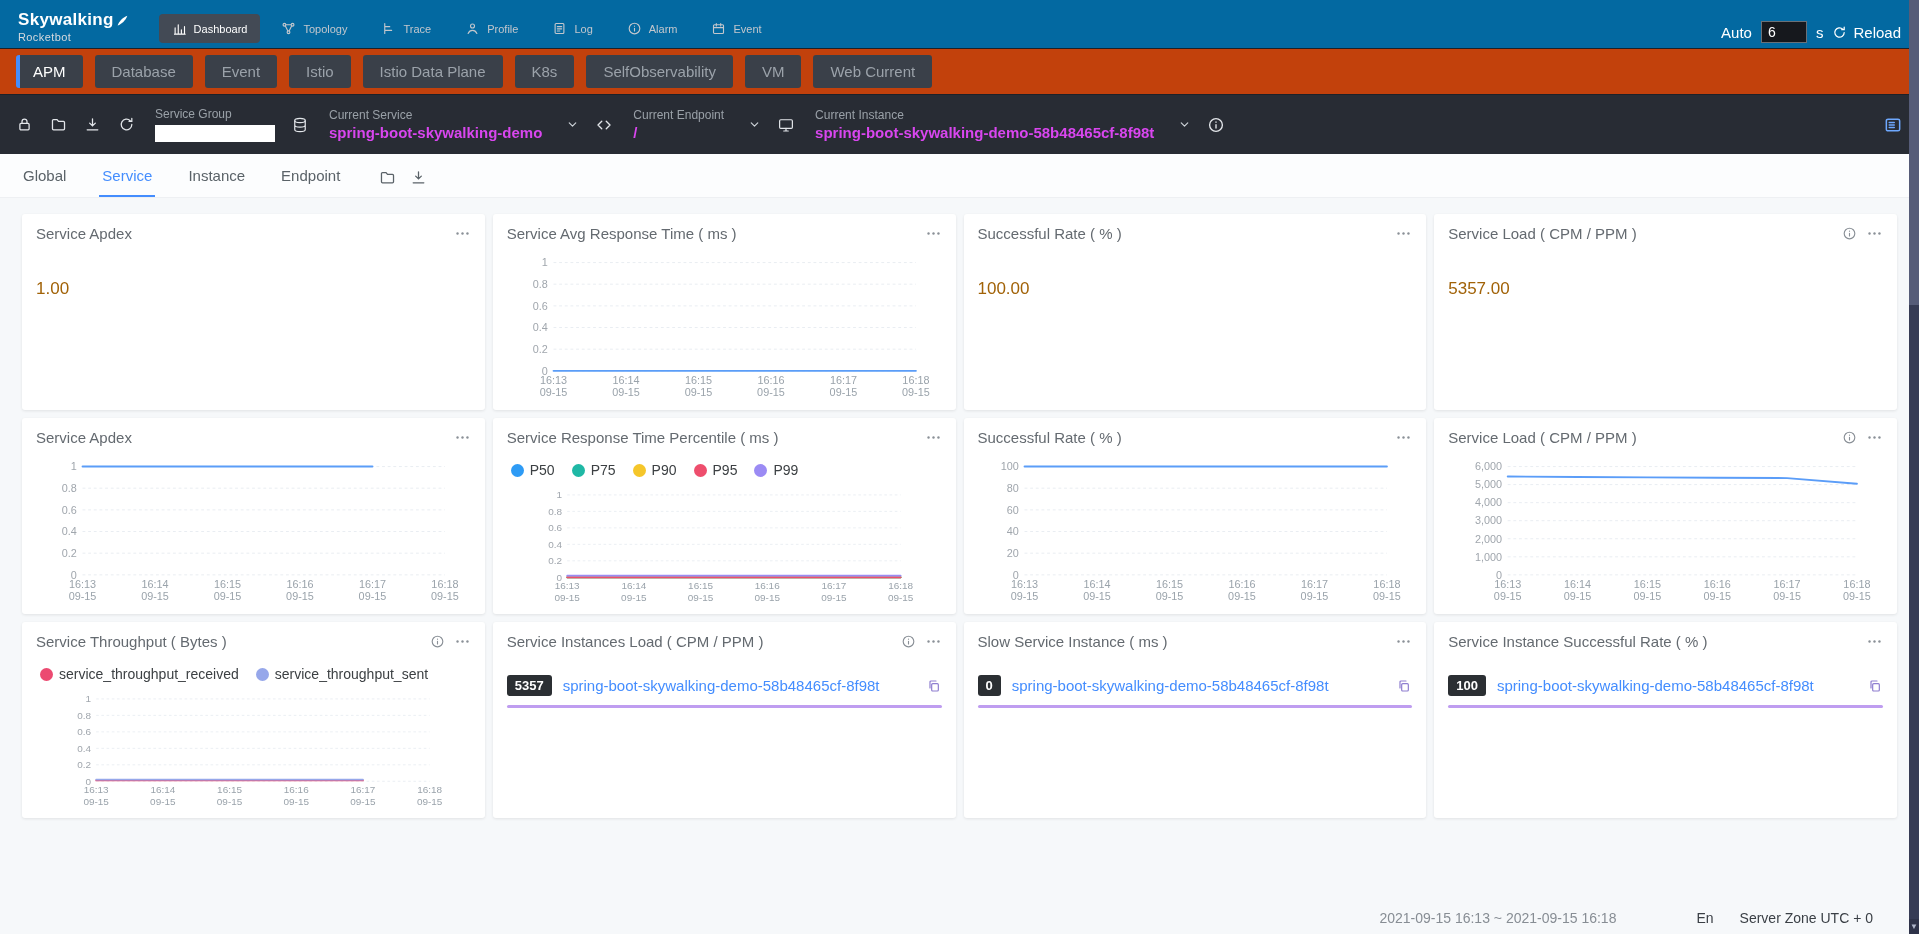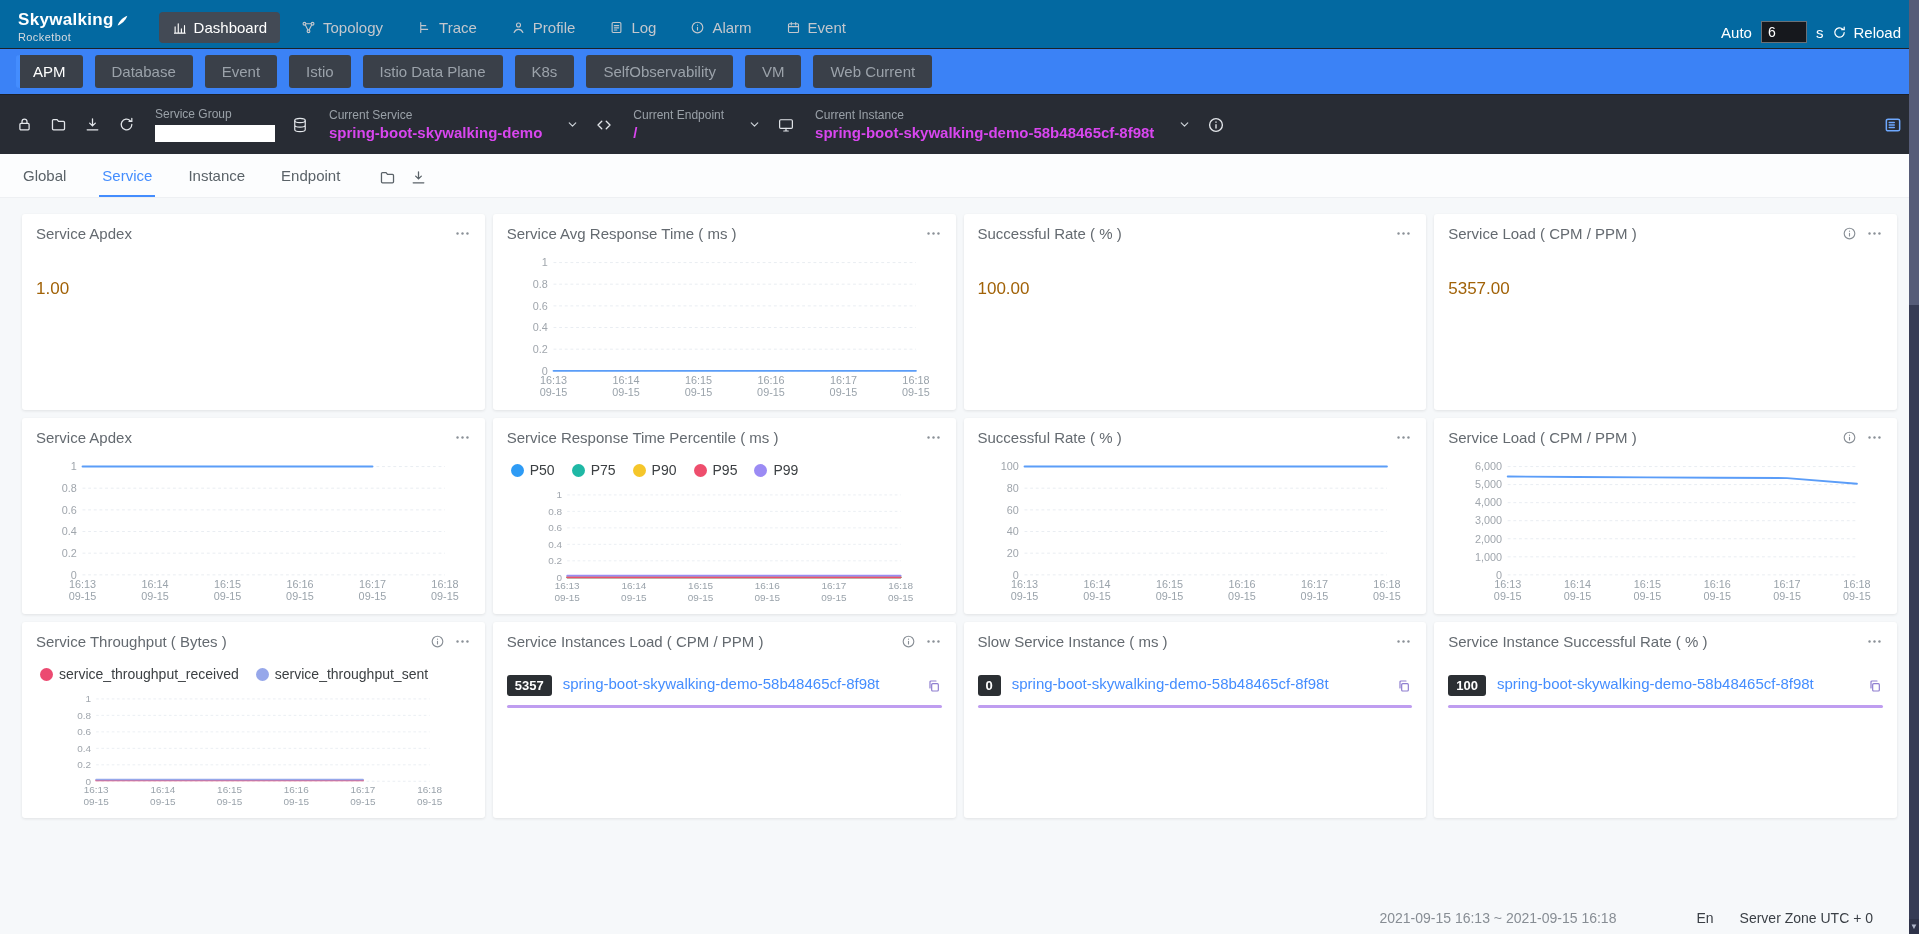--- a/index.html
+++ b/index.html
@@ -7,28 +7,28 @@
   body { font-family:"Liberation Sans", sans-serif; background:#f6f8fa; position:relative; }
   .ic { display:inline-flex; align-items:center; justify-content:center; line-height:0; }
 
   
   .topnav { height:48px; background:#0369a1; display:flex; align-items:flex-end; padding:5px 18px; color:#fff; }
   .logo { display:flex; flex-direction:column; margin-right:30px; position:relative; }
   .logo-row { display:flex; align-items:center; gap:2px; }
   .logo-title { font-size:17px; font-weight:bold; letter-spacing:.3px; }
   .logo-sub { font-size:11px; color:#d7dade; margin-top:1px; letter-spacing:.4px; }
   .nav-items { display:flex; align-items:center; gap:8px; }
-  .nav-item { display:flex; align-items:center; gap:7px; color:#c3c7cd; font-size:15px; padding:7px 13px; border-radius:4px; cursor:pointer; }
+  .nav-item { display:flex; align-items:center; gap:7px; color:#c3c7cd; font-size:11px; padding:7px 13px; border-radius:4px; cursor:pointer; }
   .nav-item.active { background:#434a55; color:#fff; }
   .nav-right { margin-left:auto; display:flex; align-items:center; gap:9px; font-size:15px; color:#fff; }
   .auto-input { width:46px; height:22px; background:#16181d; border:1px solid #6b7077; color:#fff; font-size:14px; padding:0 6px; font-family:"Liberation Sans",sans-serif; }
   .reload-btn { display:flex; align-items:center; gap:6px; cursor:pointer; }
 
   
-  .dash-tabs { height:46px; background:#3b82f6; border-top:1px solid #1d2128; display:flex; align-items:center; padding:0 16px; gap:12px; }
+  .dash-tabs { height:46px; background:#c2410c; border-top:1px solid #1d2128; display:flex; align-items:center; padding:0 16px; gap:12px; }
   .dash-tab { background:#3a4049; color:#9ba2aa; font-size:15px; padding:8px 17px; border:none; border-radius:3px; cursor:pointer; font-family:"Liberation Sans",sans-serif; }
   .dash-tab.active { color:#fff; border-left:4px solid #448dfe; padding-left:13px; }
 
   
   .toolbar { height:60px; background:#282c34; border-top:1px solid #1d2128; display:flex; align-items:center; padding:0 16px; gap:16px; color:#e3e6ea; }
   .tool-icons { display:flex; align-items:center; gap:17px; margin-right:4px; }
   .tool-icons .ic { cursor:pointer; color:#e3e6ea; }
   .tool-field { display:flex; flex-direction:column; }
   .tf-label { font-size:12px; color:#9aa1a8; margin-bottom:4px; }
   .tf-input { width:120px; height:17px; background:#fff; border:none; display:block; font-family:"Liberation Sans",sans-serif; font-size:13px; padding:0 4px; }
@@ -54,21 +54,21 @@
   .card-title { font-size:15px; font-weight:400; color:#646a70; }
   .card-tools { display:flex; align-items:center; gap:9px; color:#8a9097; }
   .card-tools .ic { cursor:pointer; }
   .metric { font-size:17px; color:#a16207; font-weight:500; margin-top:24px; }
   .chart { flex:1; min-height:0; position:relative; }
   .legend { display:flex; align-items:center; gap:17px; font-size:14px; color:#3c4043; margin:3px 0 1px 4px; flex-wrap:wrap; }
   .legend-item { display:flex; align-items:center; gap:6px; cursor:pointer; }
   .dot { width:13px; height:13px; border-radius:50%; display:inline-block; }
 
   .list-row { margin-top:12px; }
-  .row-main { display:flex; gap:11px; }
+  .row-main { display:flex; align-items:center; gap:11px; }
   .badge { background:#2b2f33; color:#fff; font-size:13px; font-weight:600; padding:3px 8px; border-radius:3px; }
   .inst-link { color:#448dfe; font-size:15px; text-decoration:none; cursor:pointer; flex:1; white-space:nowrap; overflow:hidden; text-overflow:ellipsis; }
   .copy-ic { color:#8f7fd0; cursor:pointer; }
   .row-bar { height:3px; background:#bf9df0; border-radius:2px; margin-top:9px; }
 
   
   .footer { position:absolute; right:46px; bottom:8px; display:flex; align-items:center; gap:80px; font-size:14px; }
   .time-range { color:#878d94; cursor:pointer; }
   .footer-right { display:flex; align-items:center; gap:26px; color:#3a3f45; }
   .lang { cursor:pointer; }

